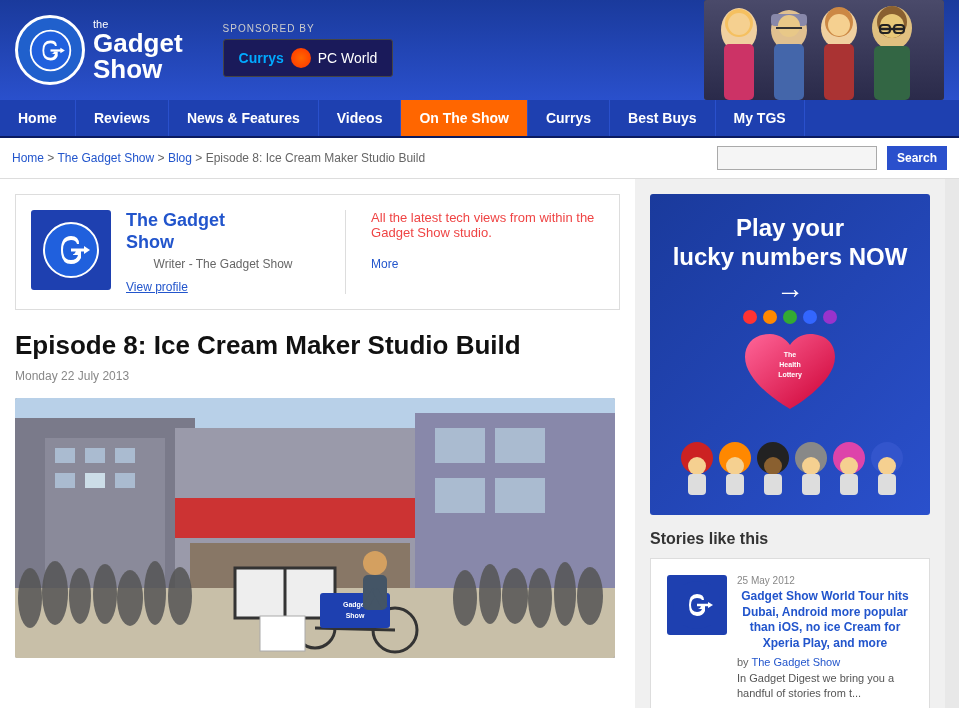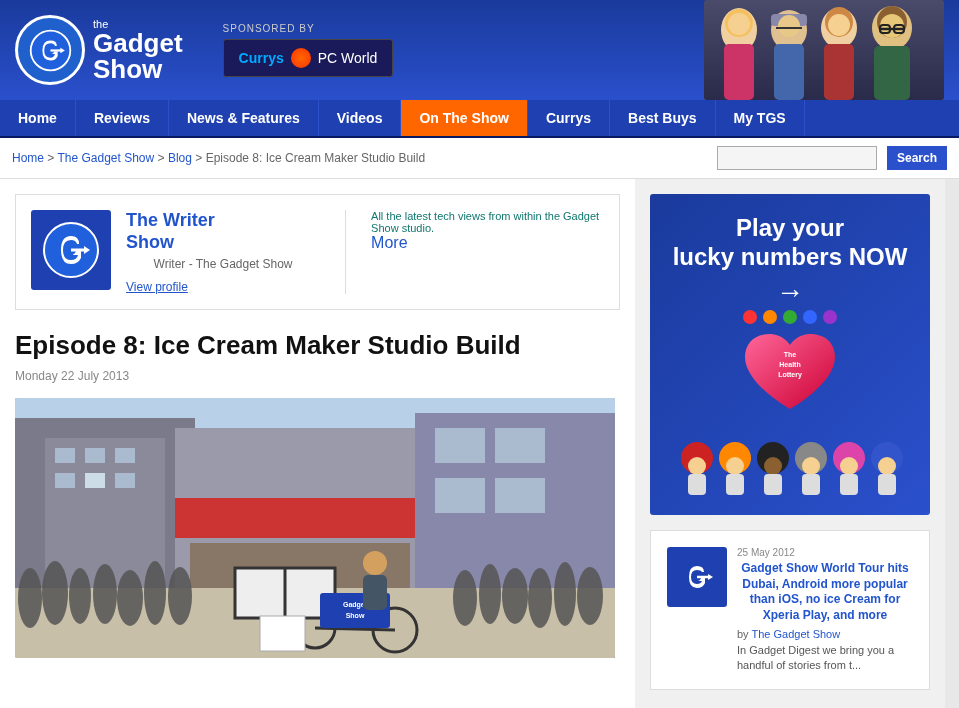--- a/index.html
+++ b/index.html
@@ -166,22 +166,22 @@
     .author-name { color: #2255cc; font-size: 18px; font-weight: bold; line-height: 1.2; }
     .author-role { color: #666; font-size: 12px; margin: 4px 0 8px; text-align: center; }
     .view-profile { color: #2255cc; font-size: 12px; text-decoration: underline; cursor: pointer; }
     .author-divider {
       width: 1px;
       background: #ddd;
       align-self: stretch;
       margin: 0 10px;
     }
     .author-desc { flex: 1.2; }
-    .author-desc p { font-size: 11px; color: #0f766e; margin-bottom: 0; }
-    .more-link { color: #2255cc; font-size: 16px; text-decoration: none; cursor: pointer; }
+    .author-desc p { font-size: 13px; color: #ef4444; margin-bottom: 16px; }
+    .more-link { color: #2255cc; font-size: 12px; text-decoration: none; cursor: pointer; }
 
     
     #article-title {
       font-size: 26px;
       font-weight: bold;
       color: #111;
       margin-bottom: 8px;
       line-height: 1.2;
     }
     #article-date {
@@ -375,21 +375,21 @@
         <svg width="60" height="60" viewBox="0 0 60 60">
           <circle cx="30" cy="30" r="27" fill="#2060dd" stroke="white" stroke-width="2"></circle>
           <path d="M38 24 Q38 16 30 16 Q20 16 20 30 Q20 44 30 44 Q37 44 40 38 L40 30 L32 30 L32 35 L37 35 Q36 40 30 40 Q22 40 22 30 Q22 20 30 20 Q35 20 36 24 Z" fill="white"></path>
           <circle cx="30" cy="30" r="5" fill="#2060dd"></circle>
           <line x1="30" y1="30" x2="46" y2="30" stroke="white" stroke-width="3"></line>
           <polygon points="43,26 49,30 43,34" fill="white"></polygon>
         </svg>
       </div>
       <div class="author-info">
         <div class="author-name">
-          <span>The Writer</span><br>
+          <span>The Gadget</span><br>
           <span>Show</span>
         </div>
         <div class="author-role">Writer - The Gadget Show</div>
         <a class="view-profile">View profile</a>
       </div>
       <div class="author-divider"></div>
       <div class="author-desc">
         <p>All the latest tech views from within the Gadget Show studio.</p>
         <a class="more-link">More</a>
       </div>
@@ -525,20 +525,21 @@
           <ellipse cx="174" cy="26" rx="9" ry="9" fill="#f5d090"></ellipse>
           <rect x="165" y="34" width="18" height="21" rx="4" fill="#ddd"></rect>
 
           <ellipse cx="212" cy="18" rx="16" ry="16" fill="#3355cc"></ellipse>
           <ellipse cx="212" cy="26" rx="9" ry="9" fill="#f5d090"></ellipse>
           <rect x="203" y="34" width="18" height="21" rx="4" fill="#ddd"></rect>
         </svg>
       </div>
     </div>
 
+    <div class="stories-header">Stories like this</div>
 
     <div class="story-card">
       <div class="story-thumb">
         <svg width="55" height="55" viewBox="0 0 55 55">
           <circle cx="27" cy="27" r="24" fill="#1e40b0"></circle>
           <path d="M34 22 Q34 16 27 16 Q19 16 19 27 Q19 38 27 38 Q33 38 35 33 L35 27 L28 27 L28 31 L32 31 Q31 34 27 34 Q21 34 21 27 Q21 20 27 20 Q31 20 32 22 Z" fill="white"></path>
           <circle cx="27" cy="27" r="4" fill="#1e40b0"></circle>
           <line x1="27" y1="27" x2="40" y2="27" stroke="white" stroke-width="2.5"></line>
           <polygon points="38,24 43,27 38,30" fill="white"></polygon>
         </svg>

